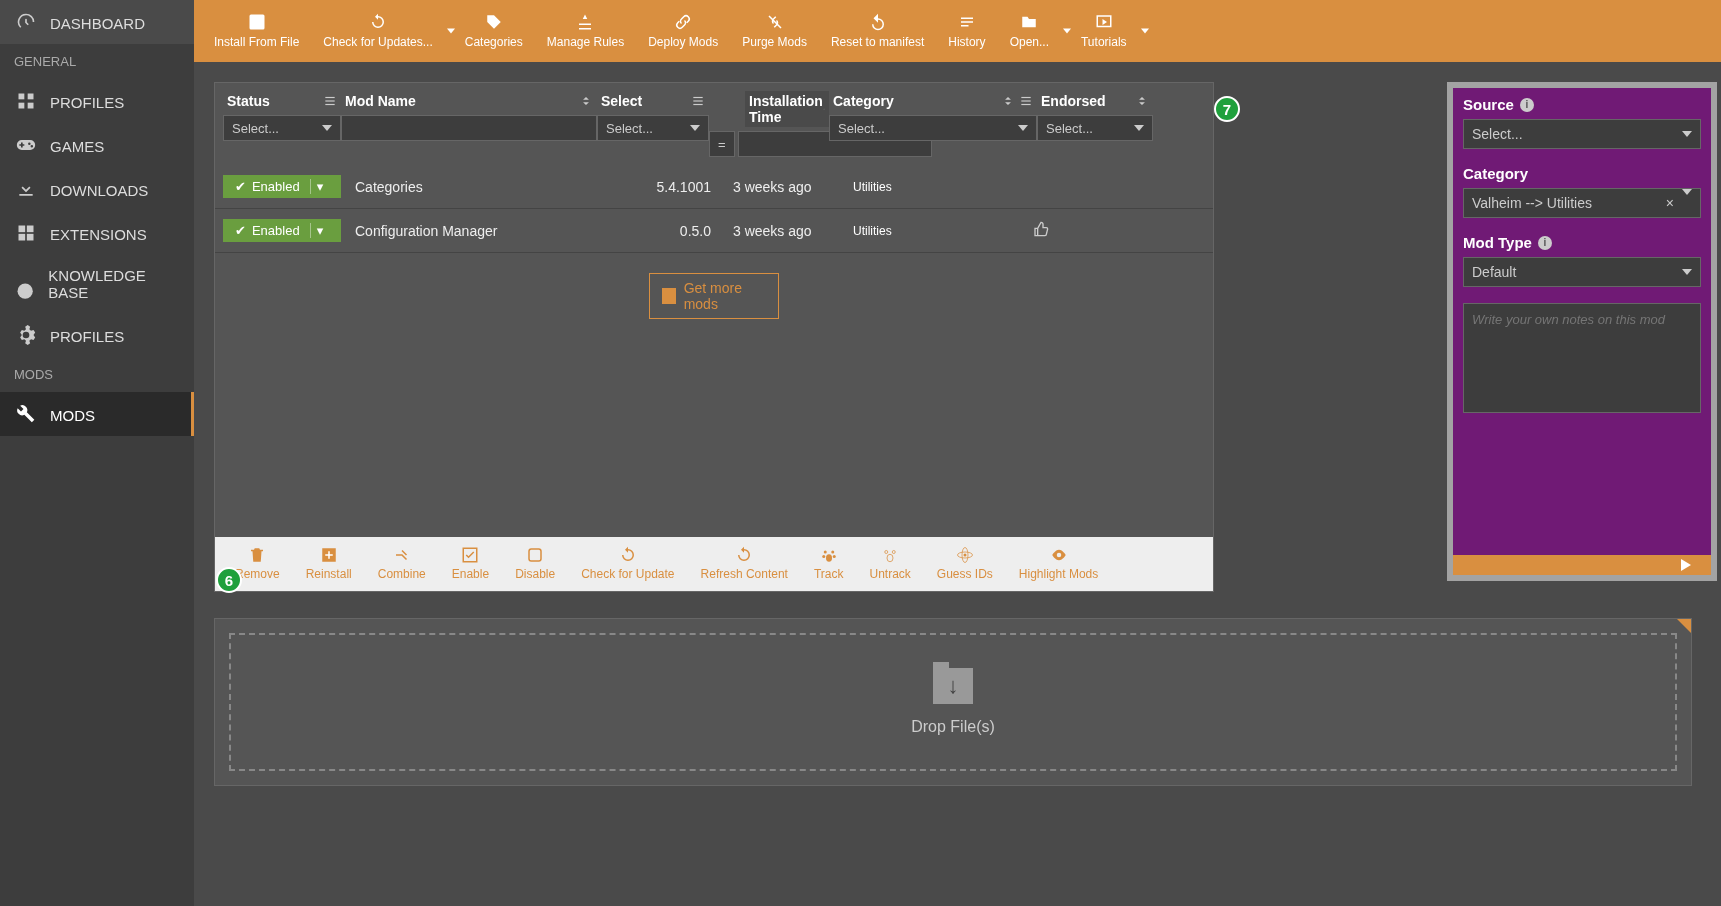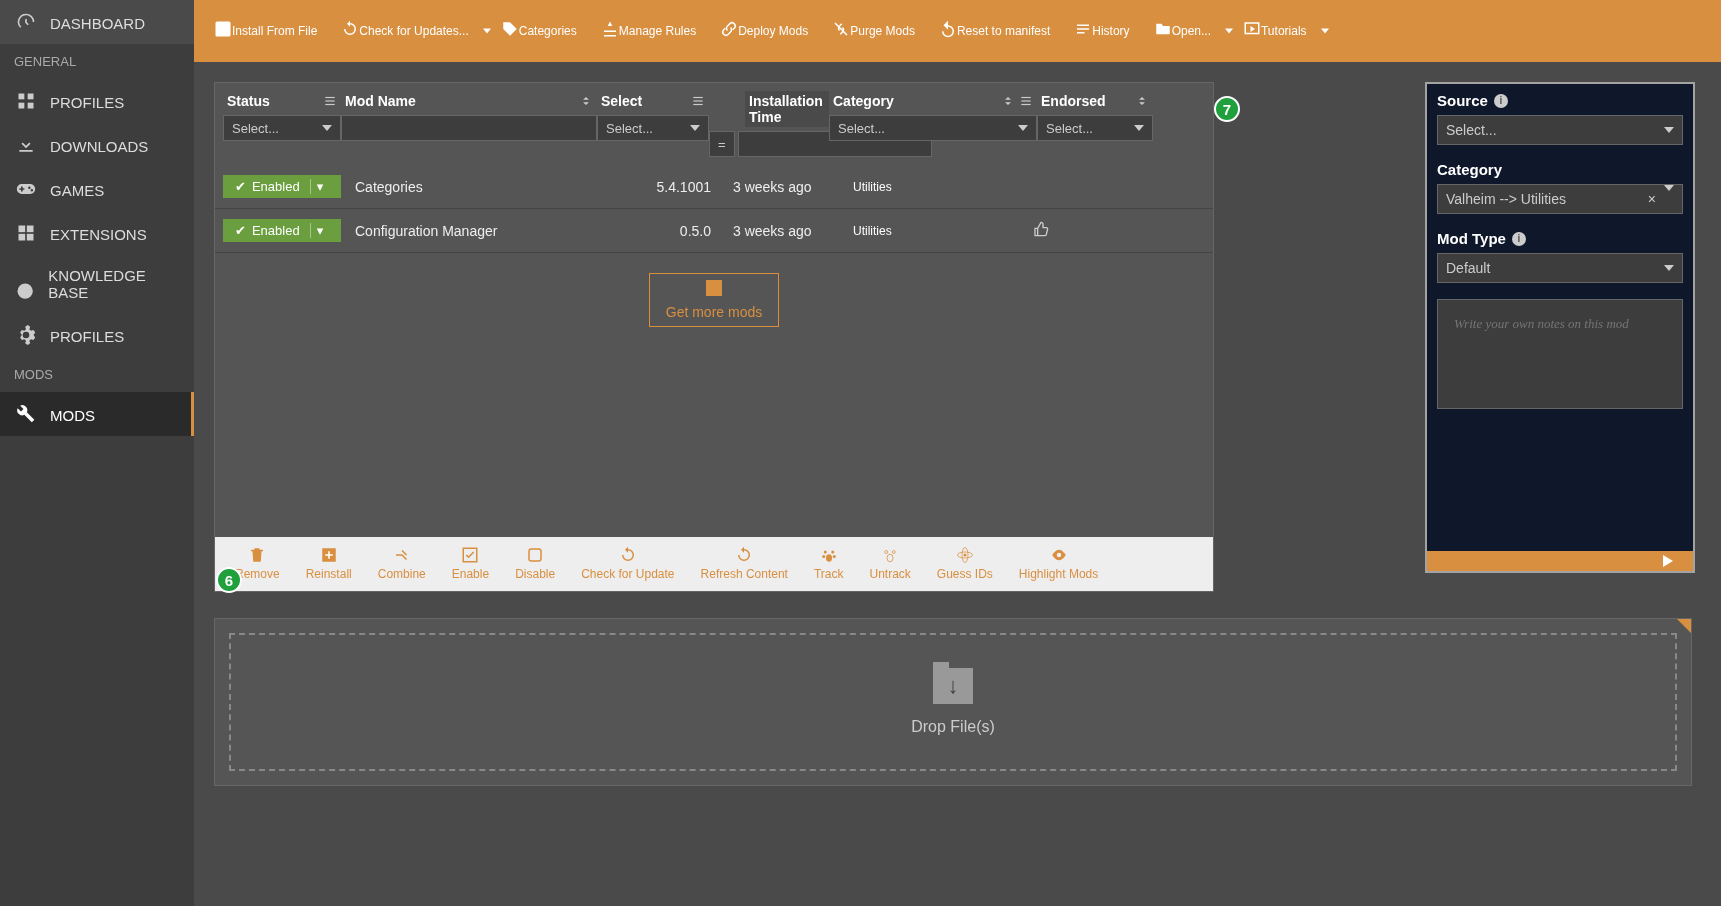--- a/index.html
+++ b/index.html
@@ -9,21 +9,21 @@
 .sidebar { position: absolute; left: 0; top: 0; width: 194px; height: 100%; background: #3d3d3d; }
 .sidebar-item { display: flex; align-items: flex-end; padding: 12px 16px; color: #ddd; cursor: pointer; gap: 14px; font-size: 15px; }
 .sidebar-item.dashboard { background: #4a4a4a; }
 .sidebar-item.active { background: #2a2a2a; border-right: 3px solid #d98f40; color: #fff; }
 .sidebar-section { padding: 10px 14px; color: #aaa; font-size: 13px; }
 .sidebar-icon { width: 20px; height: 20px; display: inline-flex; align-items: center; justify-content: center; fill: #ccc; }
 .sidebar-item.active .sidebar-icon { fill: #fff; }
 
 
 .toolbar { position: absolute; left: 194px; top: 0; right: 0; height: 62px; background: #d98f40; display: flex; align-items: center; padding: 0 8px; }
-.toolbar-btn { display: flex; flex-direction: row; align-items: center; justify-content: center; padding: 6px 12px; color: #fff; font-size: 12px; cursor: pointer; text-align: center; line-height: 1.2; position: relative; min-width: 60px; }
+.toolbar-btn { display: flex; flex-direction: column; align-items: center; justify-content: center; padding: 6px 12px; color: #fff; font-size: 12px; cursor: pointer; text-align: center; line-height: 1.2; position: relative; min-width: 60px; }
 .toolbar-icon { width: 18px; height: 18px; fill: #fff; margin-bottom: 4px; }
 .toolbar-caret { position: absolute; right: -2px; top: 50%; transform: translateY(-50%); width: 0; height: 0; border-left: 4px solid transparent; border-right: 4px solid transparent; border-top: 5px solid #fff; }
 
 
 .main { position: absolute; left: 194px; top: 62px; right: 0; bottom: 0; background: #4a4a4a; padding: 20px; }
 .mods-panel { width: 1000px; height: 510px; background: #555; position: relative; border: 1px solid #666; }
 
 
 .filter-row { display: flex; padding: 8px; background: #555; }
 .filter-col { display: flex; flex-direction: column; gap: 4px; }
@@ -41,36 +41,36 @@
 .mod-row { display: flex; align-items: center; padding: 10px 8px; border-bottom: 1px solid #444; }
 .status-badge { background: #6a9e3f; color: #fff; padding: 4px 12px; font-size: 13px; display: flex; align-items: center; gap: 6px; position: relative; }
 .status-badge .check { font-size: 13px; }
 .status-badge .split { border-left: 1px solid rgba(255,255,255,0.4); padding-left: 6px; margin-left: 4px; }
 .mod-name { flex: 0 0 260px; padding-left: 14px; font-size: 14px; color: #eee; }
 .mod-version { flex: 0 0 110px; text-align: right; font-size: 14px; color: #eee; }
 .mod-time { flex: 0 0 120px; padding-left: 22px; font-size: 14px; color: #eee; }
 .mod-category { flex: 0 0 180px; padding-left: 22px; font-size: 12px; color: #ffffff; }
 .mod-endorsed { flex: 0 0 60px; text-align: center; color: #ccc; }
 
-.get-more { margin: 20px auto 0; width: 130px; border: 1px solid #d98f40; padding: 6px 12px; color: #d98f40; font-size: 14px; display: flex; align-items: center; gap: 8px; cursor: pointer; flex-direction: column; }
+.get-more { margin: 20px auto 0; width: 130px; border: 1px solid #d98f40; padding: 6px 12px; color: #d98f40; font-size: 14px; display: flex; align-items: center; gap: 8px; cursor: pointer; }
 .get-more-icon { width: 16px; height: 16px; background: #d98f40; display: inline-block; position: relative; }
 
 
 .action-bar { position: absolute; left: 0; right: 0; bottom: 0; height: 54px; background: #eee; display: flex; align-items: center; padding: 0 20px; gap: 26px; }
 .action-btn { display: flex; flex-direction: column; align-items: center; color: #d98f40; font-size: 12px; cursor: pointer; line-height: 1.2; text-align: center; }
 .action-icon { width: 18px; height: 18px; fill: #d98f40; margin-bottom: 3px; }
 
 
-.right-panel { position: absolute; right: 26px; top: 20px; width: 270px; background: #0f172a; border: 2px solid #a3a3a3; padding: 0; }
+.right-panel { position: absolute; right: 4px; top: 20px; width: 270px; background: #701a75; border: 6px solid #a3a3a3; padding: 0; }
 .rp-section { padding: 8px 10px; }
 .rp-label { color: #fff; font-size: 15px; font-weight: bold; margin-bottom: 6px; display: flex; align-items: center; gap: 6px; }
 .info-circle { width: 14px; height: 14px; border-radius: 50%; background: #ccc; color: #555; font-size: 10px; display: inline-flex; align-items: center; justify-content: center; font-weight: bold; }
 .rp-select { background: #3d3d3d; border: 1px solid #666; color: #ccc; padding: 6px 8px; font-size: 14px; display: flex; align-items: center; justify-content: space-between; }
 .rp-select .clear-x { color: #ccc; margin-right: 8px; cursor: pointer; }
-.rp-textarea { background: #3d3d3d; border: 1px solid #666; color: #aaa; padding: 16px; font-size: 13px; font-style: italic; width: 100%; height: 110px; resize: none; font-family: Liberation Serif, serif; }
+.rp-textarea { background: #3d3d3d; border: 1px solid #666; color: #aaa; padding: 8px; font-size: 13px; font-style: italic; width: 100%; height: 110px; resize: none; }
 .rp-footer { height: 20px; background: #d98f40; display: flex; align-items: center; justify-content: flex-end; padding-right: 20px; margin-top: 130px; }
 .rp-footer-arrow { width: 0; height: 0; border-top: 6px solid transparent; border-bottom: 6px solid transparent; border-left: 10px solid #fff; }
 
 
 .drop-panel { position: absolute; left: 20px; top: 556px; width: 1478px; height: 168px; background: #555; border: 1px solid #666; padding: 14px; }
 .drop-panel .corner { position: absolute; right: 0; top: 0; width: 14px; height: 14px; background: #d98f40; clip-path: polygon(100% 0, 100% 100%, 0 0); }
 .drop-zone { width: 100%; height: 100%; border: 2px dashed #888; display: flex; flex-direction: column; align-items: center; justify-content: center; gap: 14px; color: #ccc; }
 .drop-icon { width: 40px; height: 36px; background: #999; position: relative; }
 .drop-icon::before { content: ""; position: absolute; left: 0; top: -6px; width: 16px; height: 6px; background: #999; }
 .drop-arrow { position: absolute; left: 50%; top: 50%; transform: translate(-50%, -50%); color: #444; font-size: 22px; font-weight: bold; }
@@ -98,32 +98,32 @@
           <rect x="14" y="3" width="7" height="7"></rect>
           <rect x="3" y="14" width="7" height="7"></rect>
           <rect x="14" y="14" width="7" height="7"></rect>
         </svg>
       </span>
     <span>PROFILES</span>
   </div>
   <div class="sidebar-item">
     <span class="sidebar-icon">
         <svg viewBox="0 0 24 24">
+          <path d="M6 9h2v2h2v2H8v2H6v-2H4v-2h2V9zm10 0a1.5 1.5 0 110 3 1.5 1.5 0 010-3zm3 3a1.5 1.5 0 110 3 1.5 1.5 0 010-3zM7 6h10a5 5 0 010 12H7A5 5 0 017 6z" fill-rule="evenodd"></path>
+        </svg>
+      </span>
+    <span>GAMES</span>
+  </div>
+  <div class="sidebar-item">
+    <span class="sidebar-icon">
+        <svg viewBox="0 0 24 24">
           <path d="M12 3v10l-4-4-1.4 1.4L12 16l5.4-5.6L16 9l-4 4V3h0zM4 18h16v2H4z"></path>
         </svg>
       </span>
     <span>DOWNLOADS</span>
-  </div>
-  <div class="sidebar-item">
-    <span class="sidebar-icon">
-        <svg viewBox="0 0 24 24">
-          <path d="M6 9h2v2h2v2H8v2H6v-2H4v-2h2V9zm10 0a1.5 1.5 0 110 3 1.5 1.5 0 010-3zm3 3a1.5 1.5 0 110 3 1.5 1.5 0 010-3zM7 6h10a5 5 0 010 12H7A5 5 0 017 6z" fill-rule="evenodd"></path>
-        </svg>
-      </span>
-    <span>GAMES</span>
   </div>
   <div class="sidebar-item">
     <span class="sidebar-icon">
         <svg viewBox="0 0 24 24">
           <rect x="3" y="3" width="8" height="8"></rect>
           <rect x="13" y="3" width="8" height="8"></rect>
           <rect x="3" y="13" width="8" height="8"></rect>
           <rect x="13" y="13" width="8" height="8"></rect>
         </svg>
       </span>

